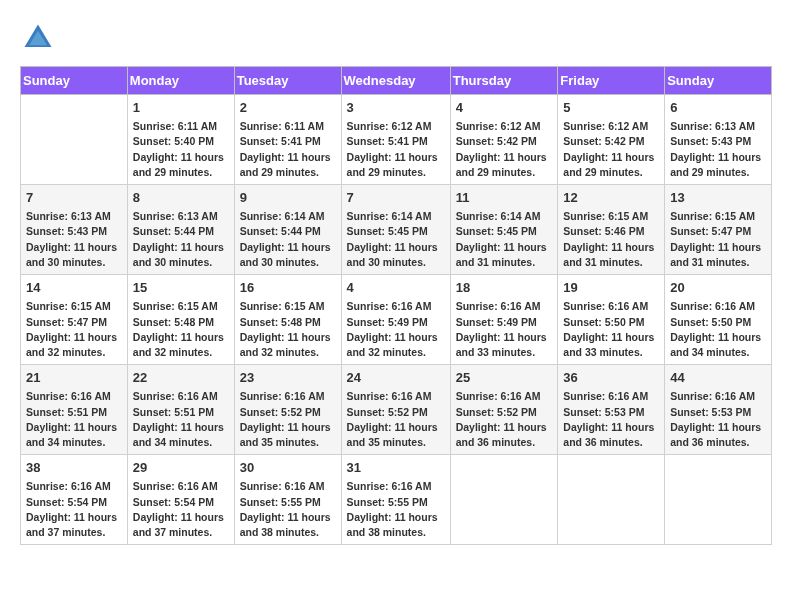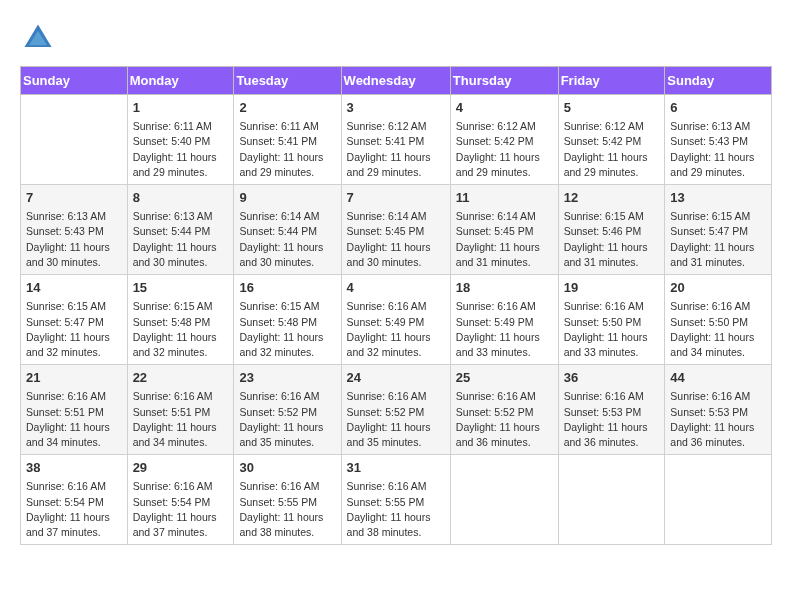--- a/index.html
+++ b/index.html
@@ -85,20 +85,21 @@
     .day-num {
       font-weight: bold;
       font-size: 13px;
       display: block;
       margin-bottom: 2px;
     }
     .day-info {
       color: #333;
       font-size: 10.5px;
       line-height: 1.45;
+      font-weight: bold;
     }
     .empty-cell {
       background: #fff !important;
     }
   </style>
 </head>
 <body>
 
 <div class="header">
   <div class="logo">

